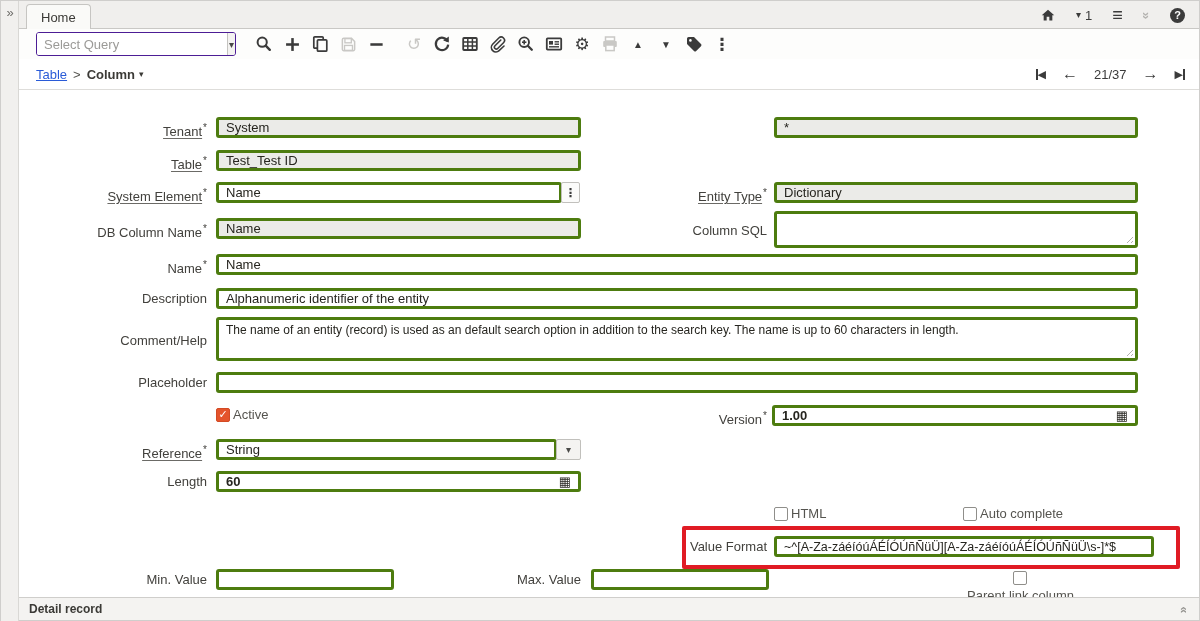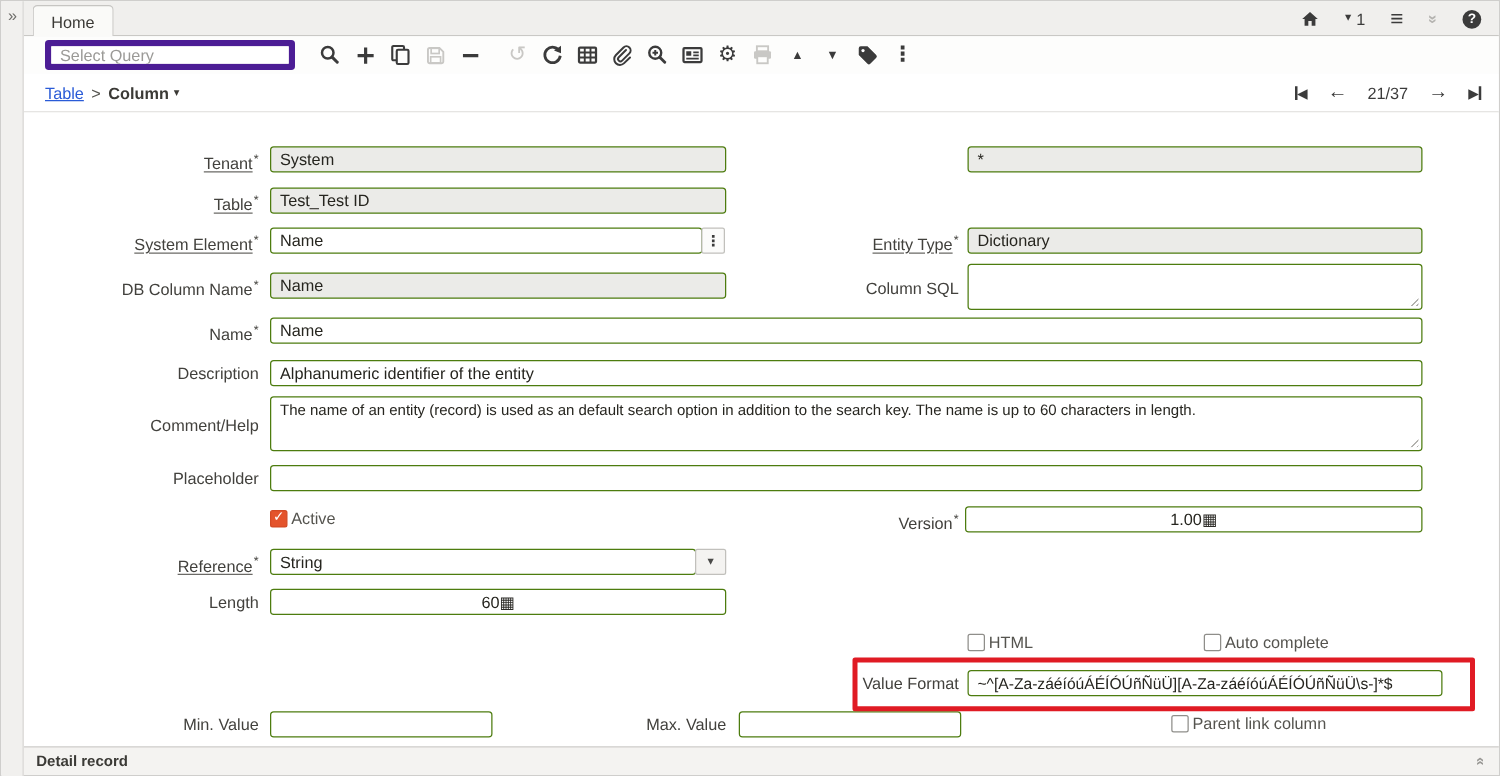--- a/index.html
+++ b/index.html
@@ -21,21 +21,21 @@
   .top-icons { position:absolute; right:14px; top:0; height:28px; display:flex; align-items:center; gap:20px; color:#3b3b3b; }
   .top-icons .grp { display:flex; align-items:center; gap:4px; font-size:13px; cursor:pointer; }
   .glyph { line-height:1; }
   .menu-glyph { font-size:18px; font-weight:bold; }
   .chev-rot { display:inline-block; transform:rotate(90deg); color:#b4b3b0; font-size:13px; font-weight:bold; }
   .chev-up { display:inline-block; transform:rotate(-90deg); color:#989794; font-size:12px; font-weight:bold; }
   .help-circle { width:15px; height:15px; border-radius:50%; background:#3b3b3b; color:#fff; font-size:11px; font-weight:bold; display:flex; align-items:center; justify-content:center; }
 
   
   .toolbar { position:absolute; left:18px; top:28px; right:0; height:30px; background:#fdfdfc; display:flex; align-items:center; padding-left:17px; }
-  .select-query { display:flex; height:24px; width:200px; border:5px solid #4c1d95; border-radius:3px; background:#fff; overflow:hidden; }
+  .select-query { display:flex; height:24px; width:200px; border:1px solid #4c1d95; border-radius:3px; background:#fff; overflow:hidden; }
   .select-query input { flex:1; border:none; outline:none; font-size:13px; padding:0 7px; color:#3b3b3b; font-family:inherit; background:#fff; }
   .select-query input::placeholder { color:#9b9a97; }
   .sq-btn { width:22px; border-left:1px solid #c4c3c0; background:#f4f3f1; display:flex; align-items:center; justify-content:center; font-size:10px; color:#4a4a48; cursor:pointer; }
   .tb-icons { display:flex; align-items:center; margin-left:14px; }
   .tbtn { width:28px; height:26px; display:flex; align-items:center; justify-content:center; color:#3b3b3b; cursor:pointer; }
   .tbtn.disabled { color:#c9c8c5; cursor:default; }
   .tbtn svg { display:block; }
   .tbtn .g { font-size:17px; }
   .tbtn .g.small { font-size:10px; }
   .tb-gap { width:10px; }
@@ -53,24 +53,24 @@
   .recnav .tri { font-size:11px; }
   .rec-count { font-size:13px; color:#3b3b3b; }
 
   
   .content { position:absolute; left:18px; top:89px; right:0; bottom:23px; background:#fff; }
 
   .lbl { position:absolute; width:188px; text-align:right; font-size:13px; color:#42413d; line-height:16px; white-space:nowrap; }
   .lbl .u { text-decoration:underline; text-underline-offset:2px; text-decoration-color:#6b6a66; cursor:pointer; }
   .lbl sup { font-size:10px; margin-left:1px; }
 
-  .fld { position:absolute; height:21px; background:#fff; border:1px solid #4d7c0f; border-radius:3px; font-size:13px; color:#26251f;
+  .fld { position:absolute; height:21px; background:#fff; border:3px solid #4d7c0f; border-radius:3px; font-size:13px; color:#26251f;
          display:flex; align-items:center; padding:0 7px; overflow:hidden; white-space:nowrap; }
   .fld.ro { background:#ebebe8; }
-  .fld.num { justify-content:center; gap:0; }
+  .fld.num { justify-content:space-between; gap:0;font-weight:bold; }
   .calc { font-size:13px; color:#2c2b27; cursor:pointer; line-height:1; }
   .ta { align-items:flex-start; padding-top:3px; white-space:normal; line-height:15px; font-size:12px; }
   .resize-grip { position:absolute; right:2px; bottom:2px; width:9px; height:9px;
       background:repeating-linear-gradient(135deg, transparent 0 2px, #b3b2ae 2px 3px);
       clip-path:polygon(100% 0, 100% 100%, 0 100%); }
 
   .mini-btn { position:absolute; width:19px; height:21px; border:1px solid #c1c0bc; border-radius:2px; background:#fbfbfa;
       display:flex; align-items:center; justify-content:center; font-size:12px; font-weight:bold; color:#3b3b3b; cursor:pointer; }
   .dd-btn { position:absolute; width:25px; height:21px; border:1px solid #c1c0bc; border-radius:2px; background:#f4f3f1;
       display:flex; align-items:center; justify-content:center; font-size:10px; color:#4a4a48; cursor:pointer; }
@@ -332,21 +332,21 @@
     </span>
 
     <span class="lbl" style="left:560px; top:449px;"><span>Value Format</span></span>
     <div class="fld" style="left:755px; top:446px; width:380px; font-size:12.5px;">~^[A-Za-záéíóúÁÉÍÓÚñÑüÜ][A-Za-záéíóúÁÉÍÓÚñÑüÜ\s-]*$</div>
     <div class="red-box"></div>
 
     <span class="lbl" style="left:0px; top:482px;"><span>Min. Value</span></span>
     <div class="fld" style="left:197px; top:479px; width:178px;"></div>
     <span class="lbl" style="left:374px; top:482px;"><span>Max. Value</span></span>
     <div class="fld" style="left:572px; top:479px; width:178px;"></div>
-    <span class="cb" style="left:918px; top:481px;">
+    <span class="cb" style="left:948px; top:481px;flex-direction:column;">
       <span class="cb-box"></span>
       <span class="cb-lbl">Parent link column</span>
     </span>
   </div>
 
   <div class="footer">
     <span class="ftitle">Detail record</span>
     <span class="fcollapse"><span class="chev-up">»</span></span>
   </div>
 

